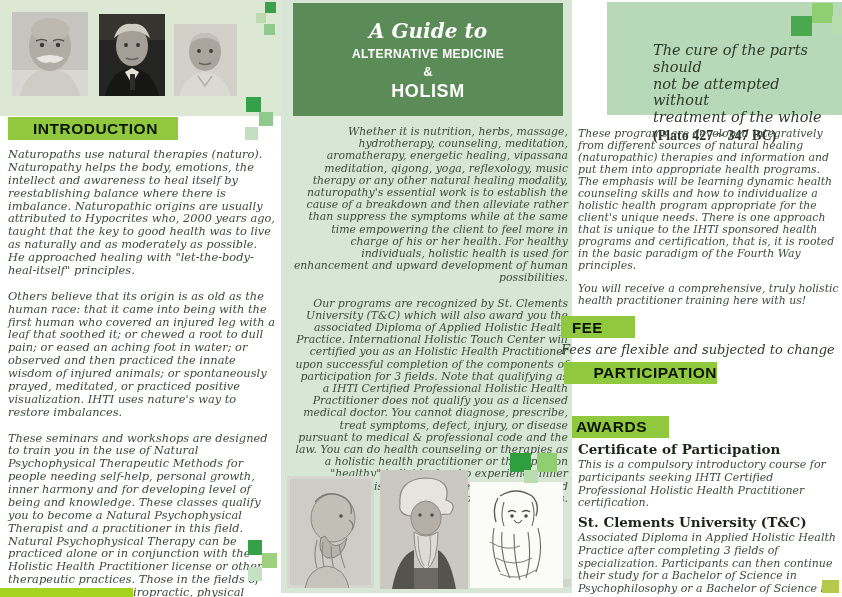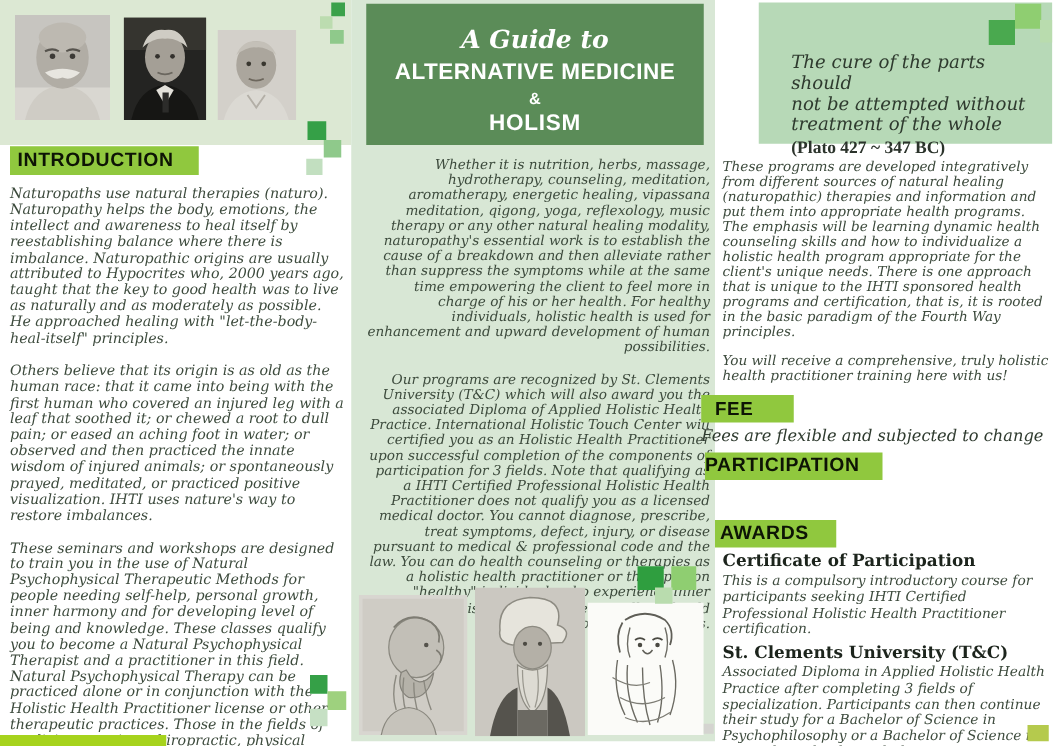--- a/index.html
+++ b/index.html
@@ -9,45 +9,45 @@
   }
   
   .left-photo-block{position:absolute;left:0;top:0;width:281px;height:116px;background:#dce8d3;}
   .mid-panel-bg{position:absolute;left:281px;top:0;width:291px;height:593px;background:#d8e7d5;}
   .title-box{position:absolute;left:293px;top:3px;width:270px;height:113px;background:#5b8c58;text-align:center;color:#fff;}
   .quote-box{position:absolute;left:607px;top:2px;width:235px;height:113px;background:#b7d9b7;}
   
   .bar{position:absolute;background:#90c83e;color:#0d1405;
        font-family:"Liberation Sans", sans-serif;font-weight:bold;
        display:flex;align-items:center;letter-spacing:.5px;}
-  .bar-intro{left:8px;top:117px;width:145px;height:23px;font-size:15.5px;padding-left:6px;}
+  .bar-intro{left:8px;top:117px;width:145px;height:23px;font-size:15.5px;padding-left:25px;}
   .bar-fee{left:561px;top:316px;width:63px;height:22px;font-size:15px;padding-left:11px;}
-  .bar-part{left:564px;top:362px;width:142px;height:22px;font-size:15.5px;}
+  .bar-part{left:564px;top:362px;width:142px;height:22px;font-size:15.5px;padding-left:11px;justify-content:flex-end;}
   .bar-awards{left:572px;top:416px;width:93px;height:22px;font-size:15.5px;padding-left:4px;}
   .bar-bottom-left{position:absolute;left:0;top:588px;width:133px;height:9px;background:#a6d31d;}
   
   .bodytext{font-style:italic;color:#3c4a3c;}
   .bodytext p{margin:0 0 13px 0;}
   .left-text{position:absolute;left:8px;top:148px;width:268px;font-size:11.4px;line-height:1.13;}
   .mid-text{position:absolute;left:292px;top:126px;width:276px;font-size:10.9px;line-height:1.12;text-align:right;}
   .right-text{position:absolute;left:578px;top:128px;width:262px;font-size:10.9px;line-height:1.1;}
   .right-text p{margin:0 0 11px 0;}
   .fee-note{position:absolute;left:561px;top:342px;width:280px;font-size:13px;font-style:italic;color:#2f3b2f;}
   .part-row{position:absolute;left:572px;top:395px;width:270px;font-size:12.5px;font-style:italic;color:#2f3b2f;}
   .part-row .dur{margin-left:26px;}
   .awards-text{position:absolute;left:578px;top:441px;width:262px;color:#3c4a3c;}
   .award-title{font-size:13.5px;font-weight:bold;color:#1c241c;margin:0 0 2px 0;}
   .award-desc{font-size:11px;font-style:italic;line-height:1.16;margin:0 0 4px 0;}
   
   .pretitle{font-size:20px;font-style:italic;font-weight:bold;margin-top:16px;font-family:"DejaVu Serif", serif;}
-  .title-line1{font-family:"Liberation Sans", sans-serif;font-weight:bold;font-size:18px;letter-spacing:.4px;margin-top:4px;}
+  .title-line1{font-family:"Liberation Sans", sans-serif;font-weight:bold;font-size:12px;letter-spacing:.4px;margin-top:4px;}
   .title-amp{font-family:"Liberation Sans", sans-serif;font-weight:bold;font-size:13px;margin-top:3px;}
   .title-line2{font-family:"Liberation Sans", sans-serif;font-weight:bold;font-size:18px;letter-spacing:.6px;margin-top:2px;}
   
-  .quote-inner{padding:40px 10px 0 26px;}
+  .quote-inner{padding:40px 10px 0 46px;}
   .quote-line{font-size:14.5px;font-style:italic;color:#2e3a2e;line-height:1.16;}
   .quote-attr{font-family:Liberation Serif, serif;font-weight:bold;font-size:14px;color:#2b332b;margin-top:2px;}
   
   .photo{position:absolute;}
   .photo svg,.sketch svg{display:block;}
   .sketch{position:absolute;}
   
   .sq{position:absolute;}
 </style>
 </head>

